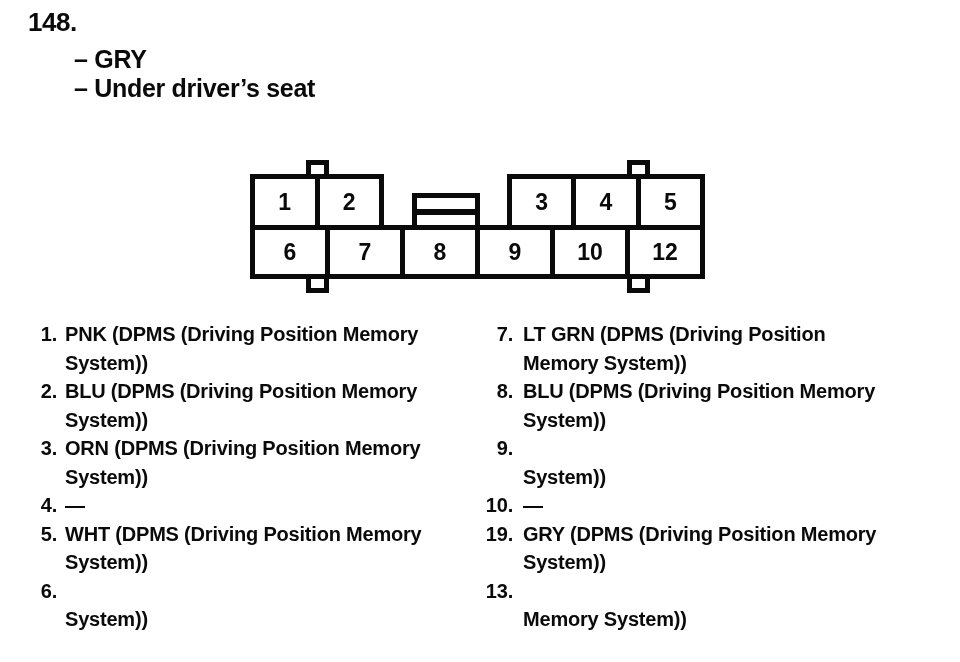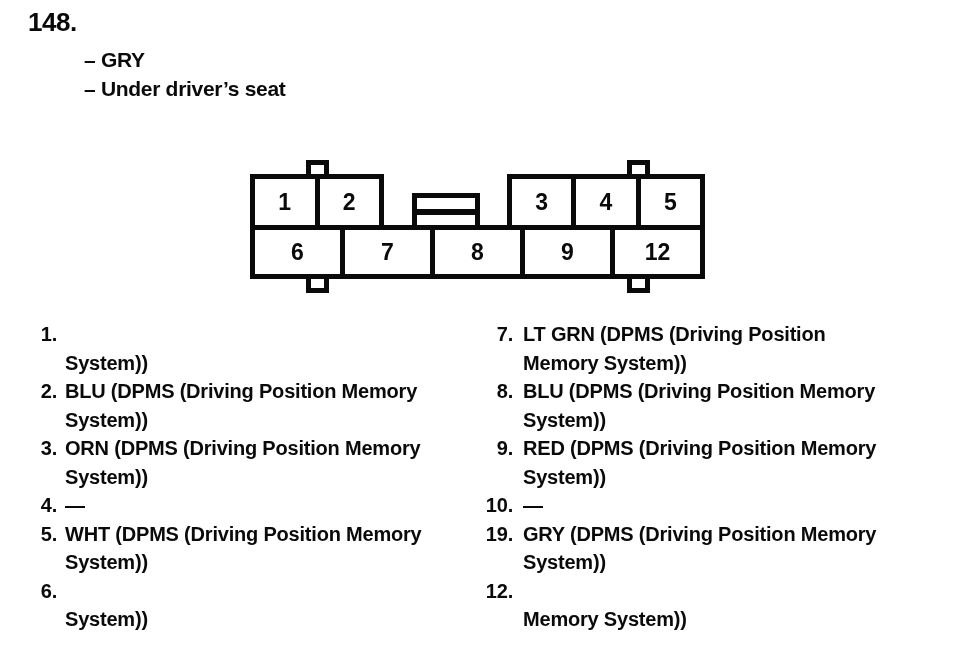--- a/index.html
+++ b/index.html
@@ -13,22 +13,22 @@
   }
 
   
   .heading {
     position: absolute; top: 7px; left: 20px;
     display: flex; gap: 22px;
     font-weight: bold; font-size: 26px; line-height: 30px;
     letter-spacing: -0.5px; white-space: nowrap; margin-left: 8px;
   }
   .details {
-    position: absolute; top: 45px; left: 84px;
-    font-weight: bold; font-size: 21px; line-height: 29px;
+    position: absolute; top: 45px; left: 74px;
+    font-weight: bold; font-size: 25px; line-height: 29px;
     letter-spacing: -0.3px; white-space: nowrap;
   }
 
   
   .diagram { position: absolute; left: 250px; top: 159px; width: 455px; height: 136px; }
   .block {
     position: absolute; box-sizing: border-box;
     border: 5px solid #0a0a0a; display: flex; background: #ffffff;
   }
   .block.tl { left: 0;     top: 15px; width: 134px; height: 51px; border-bottom: none; }
@@ -99,28 +99,29 @@
     <div class="cell">3</div>
     <div class="cell">4</div>
     <div class="cell">5</div>
   </div>
 
   <div class="block bottom">
     <div class="cell">6</div>
     <div class="cell">7</div>
     <div class="cell">8</div>
     <div class="cell">9</div>
+    <div class="cell">10</div>
     <div class="cell">12</div>
   </div>
 </div>
 
 <div class="pins col-left">
   <div class="pin-item">
     <span class="pin-num">1.</span>
-    <span class="pin-text"><br><span>System))</span></span>
+    <span class="pin-text"><span>PNK (DPMS (Driving Position Memory</span><br><span>System))</span></span>
   </div>
   <div class="pin-item">
     <span class="pin-num">2.</span>
     <span class="pin-text"><span>BLU (DPMS (Driving Position Memory</span><br><span>System))</span></span>
   </div>
   <div class="pin-item">
     <span class="pin-num">3.</span>
     <span class="pin-text"><span>ORN (DPMS (Driving Position Memory</span><br><span>System))</span></span>
   </div>
   <div class="pin-item">
@@ -141,27 +142,27 @@
   <div class="pin-item">
     <span class="pin-num">7.</span>
     <span class="pin-text"><span>LT GRN (DPMS (Driving Position</span><br><span>Memory System))</span></span>
   </div>
   <div class="pin-item">
     <span class="pin-num">8.</span>
     <span class="pin-text"><span>BLU (DPMS (Driving Position Memory</span><br><span>System))</span></span>
   </div>
   <div class="pin-item">
     <span class="pin-num">9.</span>
-    <span class="pin-text"><span>RED (DPMS (Driving Position Memory</span><br><span>System))</span></span>
+    <span class="pin-text"><br><span>System))</span></span>
   </div>
   <div class="pin-item">
     <span class="pin-num">10.</span>
     <span class="pin-text"><span>—</span></span>
   </div>
   <div class="pin-item">
     <span class="pin-num">19.</span>
     <span class="pin-text"><span>GRY (DPMS (Driving Position Memory</span><br><span>System))</span></span>
   </div>
   <div class="pin-item">
-    <span class="pin-num">12.</span>
+    <span class="pin-num">13.</span>
     <span class="pin-text"><br><span>Memory System))</span></span>
   </div>
 </div>
 
 </body></html>

